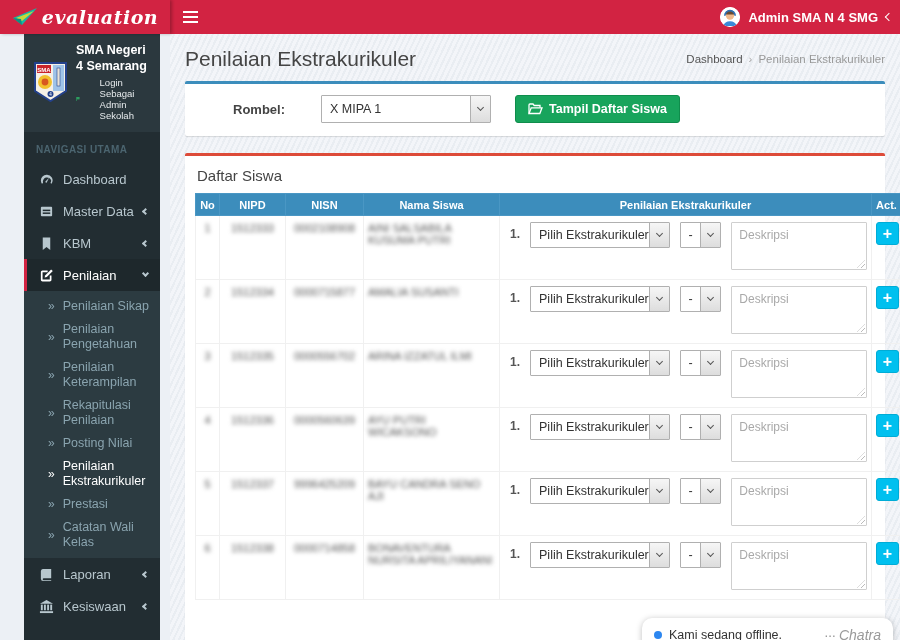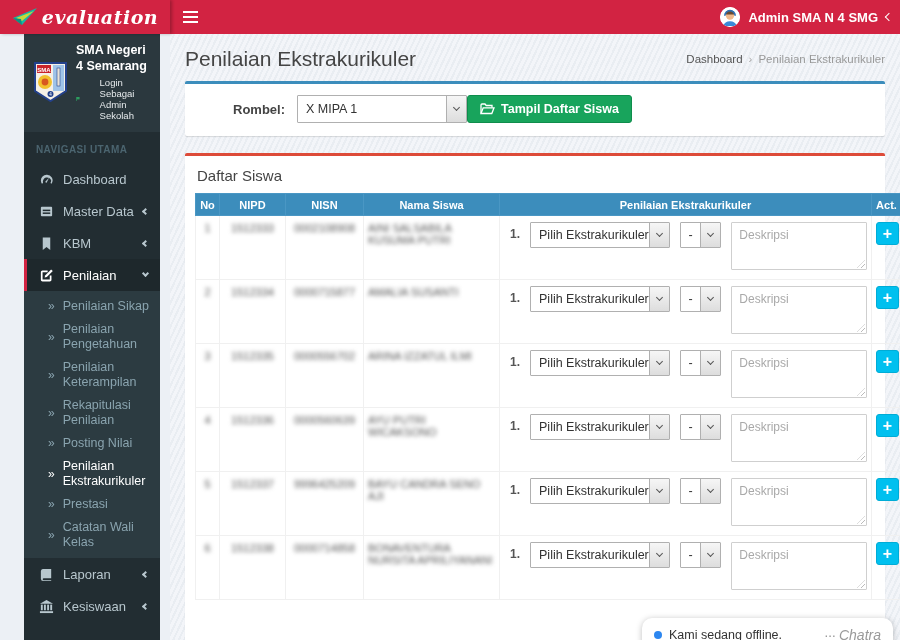--- a/index.html
+++ b/index.html
@@ -49,21 +49,21 @@
   .content-header { display:flex; justify-content:space-between; align-items:center; padding:13px 15px 10px 15px; }
   .page-title { font-size:21px; font-weight:normal; color:#454545; }
   .breadcrumb { font-size:11.5px; color:#999; display:flex; align-items:center; gap:6px; }
   .breadcrumb .bc-link { color:#555; text-decoration:none; cursor:pointer; }
   .breadcrumb .sep { color:#aaa; }
 
   .card { background:#fff; margin:0 15px; border-radius:2px; box-shadow:0 1px 1px rgba(0,0,0,.12); }
   .card.form-card { border-top:3px solid #3c8dbc; padding:11px 12px 13px 12px; }
   .card.table-card { border-top:3px solid #dd4b39; margin-top:17px; padding:9px 10px; height:600px; }
 
-  .form-row { display:flex; align-items:center; margin-bottom:9px; }
+  .form-row { display:flex; align-items:center; margin-bottom:9px;gap:24px; }
   .form-row:last-child { margin-bottom:0; }
   .form-label { width:100px; text-align:right; font-weight:bold; color:#444; padding-right:12px; font-size:13px; }
   .fake-select { width:170px; height:28px; border:1px solid #b0b0b0; background:#fff; display:flex;
     align-items:center; cursor:pointer; border-radius:1px; }
   .fake-select .val { flex:1; padding:0 8px; font-size:12.5px; color:#333; white-space:nowrap; overflow:hidden; }
   .fs-btn { width:20px; align-self:stretch; border-left:1px solid #b0b0b0;
     background:linear-gradient(#f6f6f6,#ddd); display:flex; align-items:center; justify-content:center; }
   .fs-btn .chev { color:#555; width:5px; height:5px; border-width:0 0 1.5px 1.5px; }
   .input-disabled { width:170px; height:28px; border:1px solid #d2d6de; background:#ececec;
     color:#555; font-size:12.5px; padding:0 8px; line-height:26px; }

